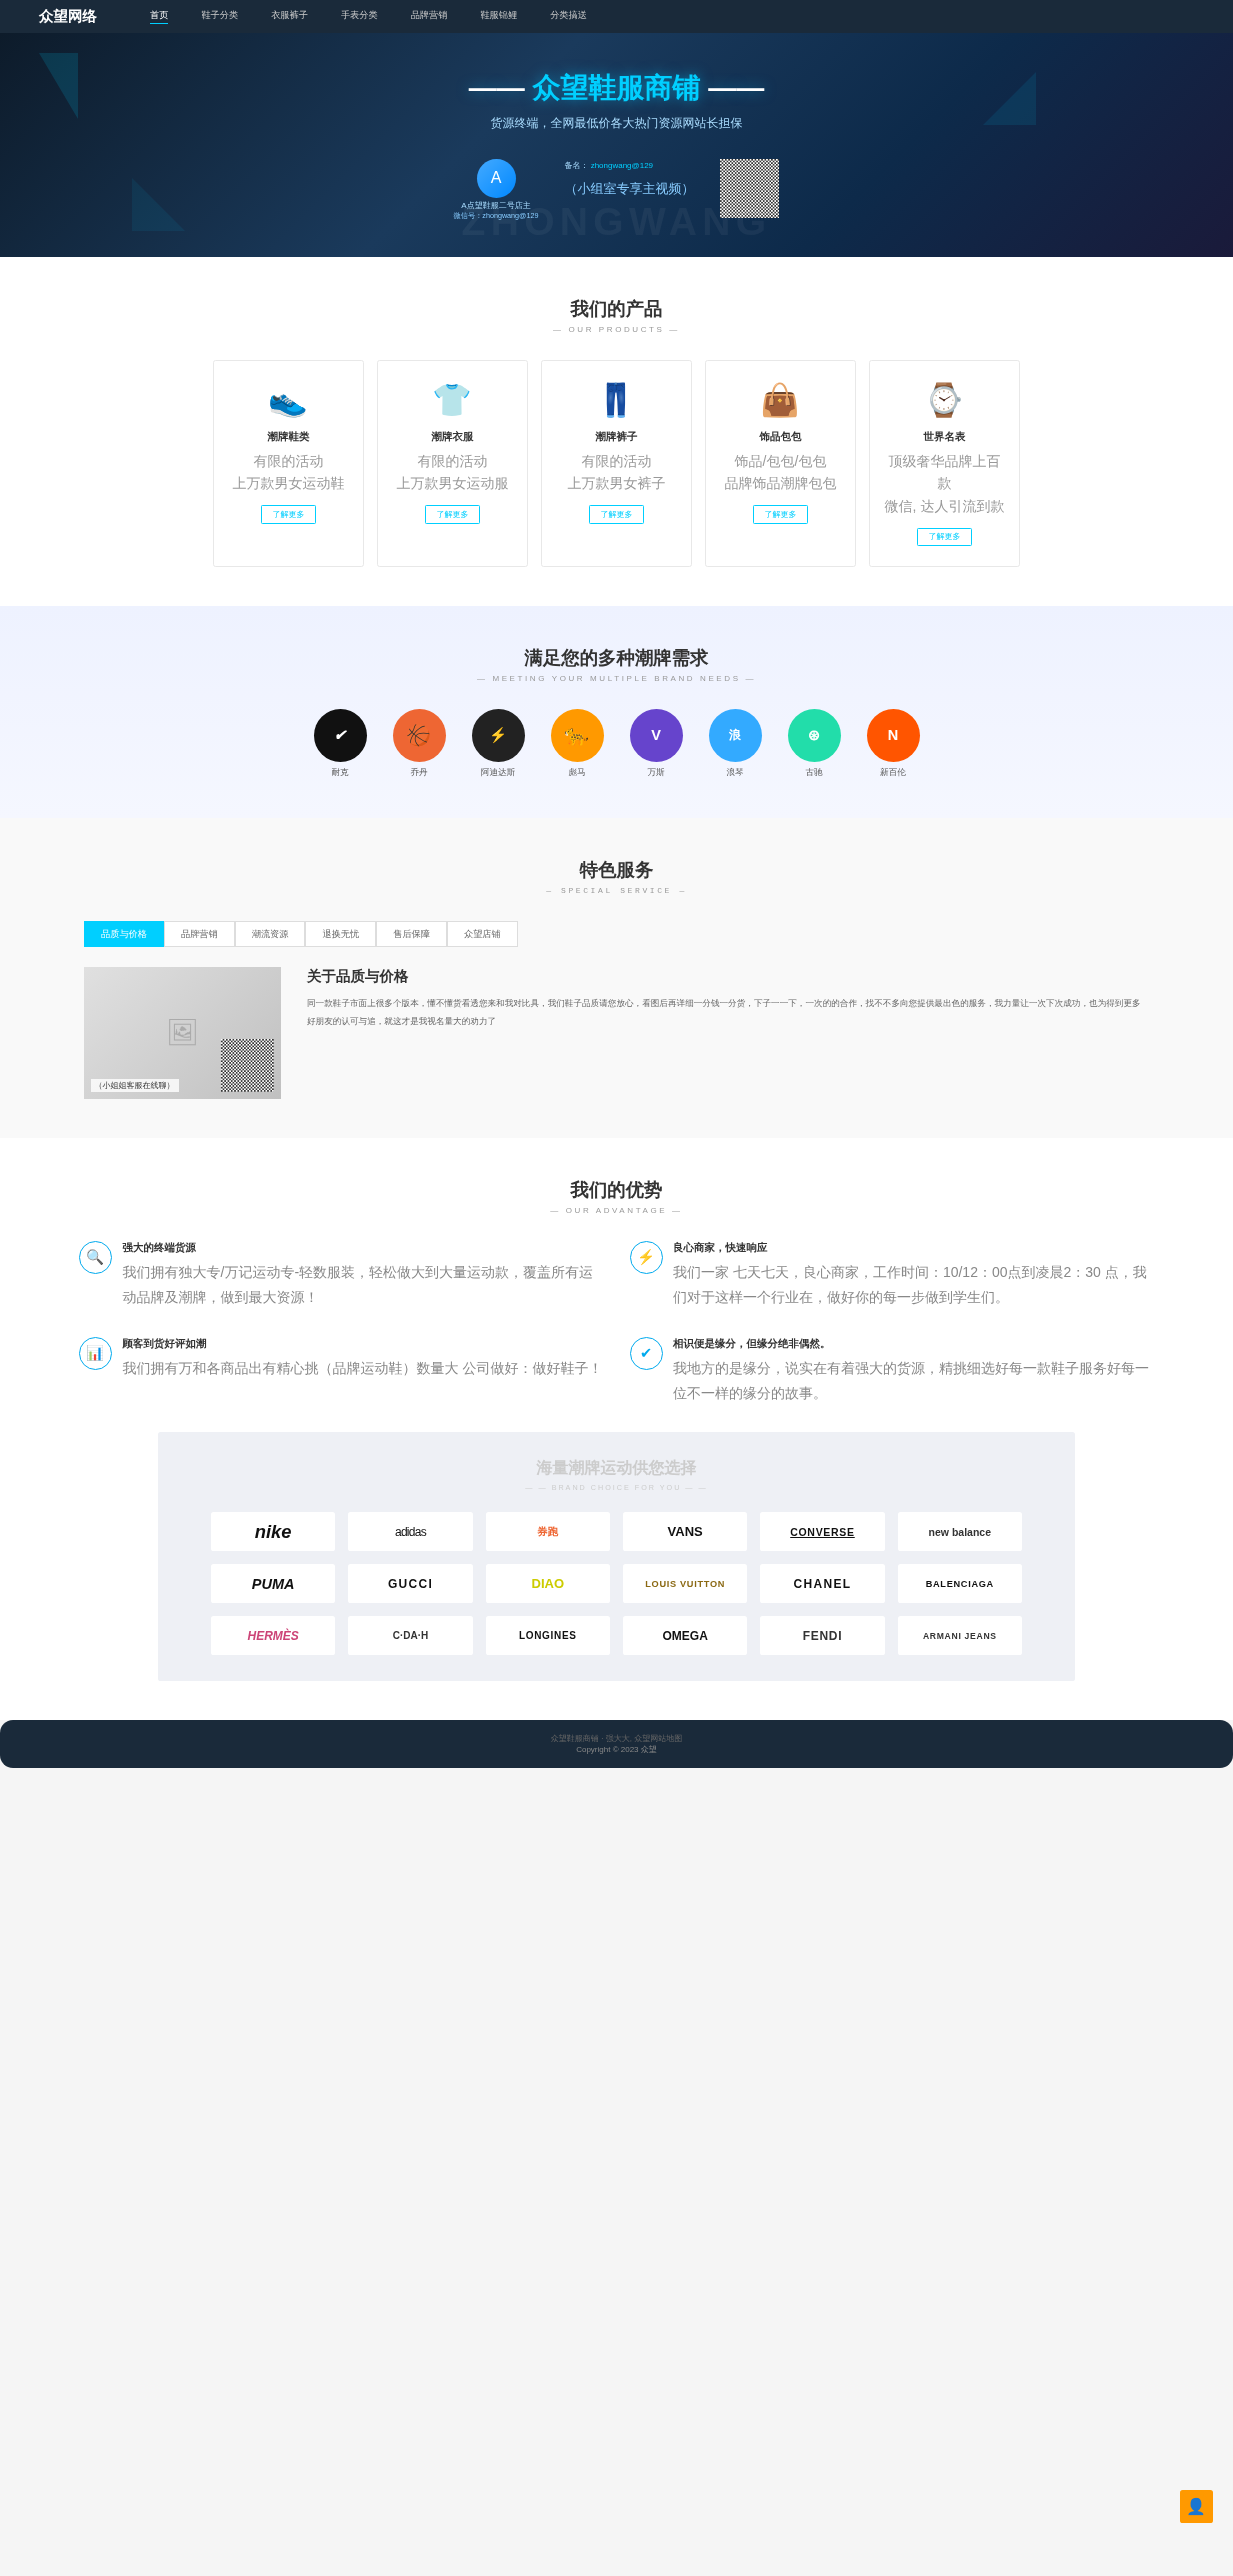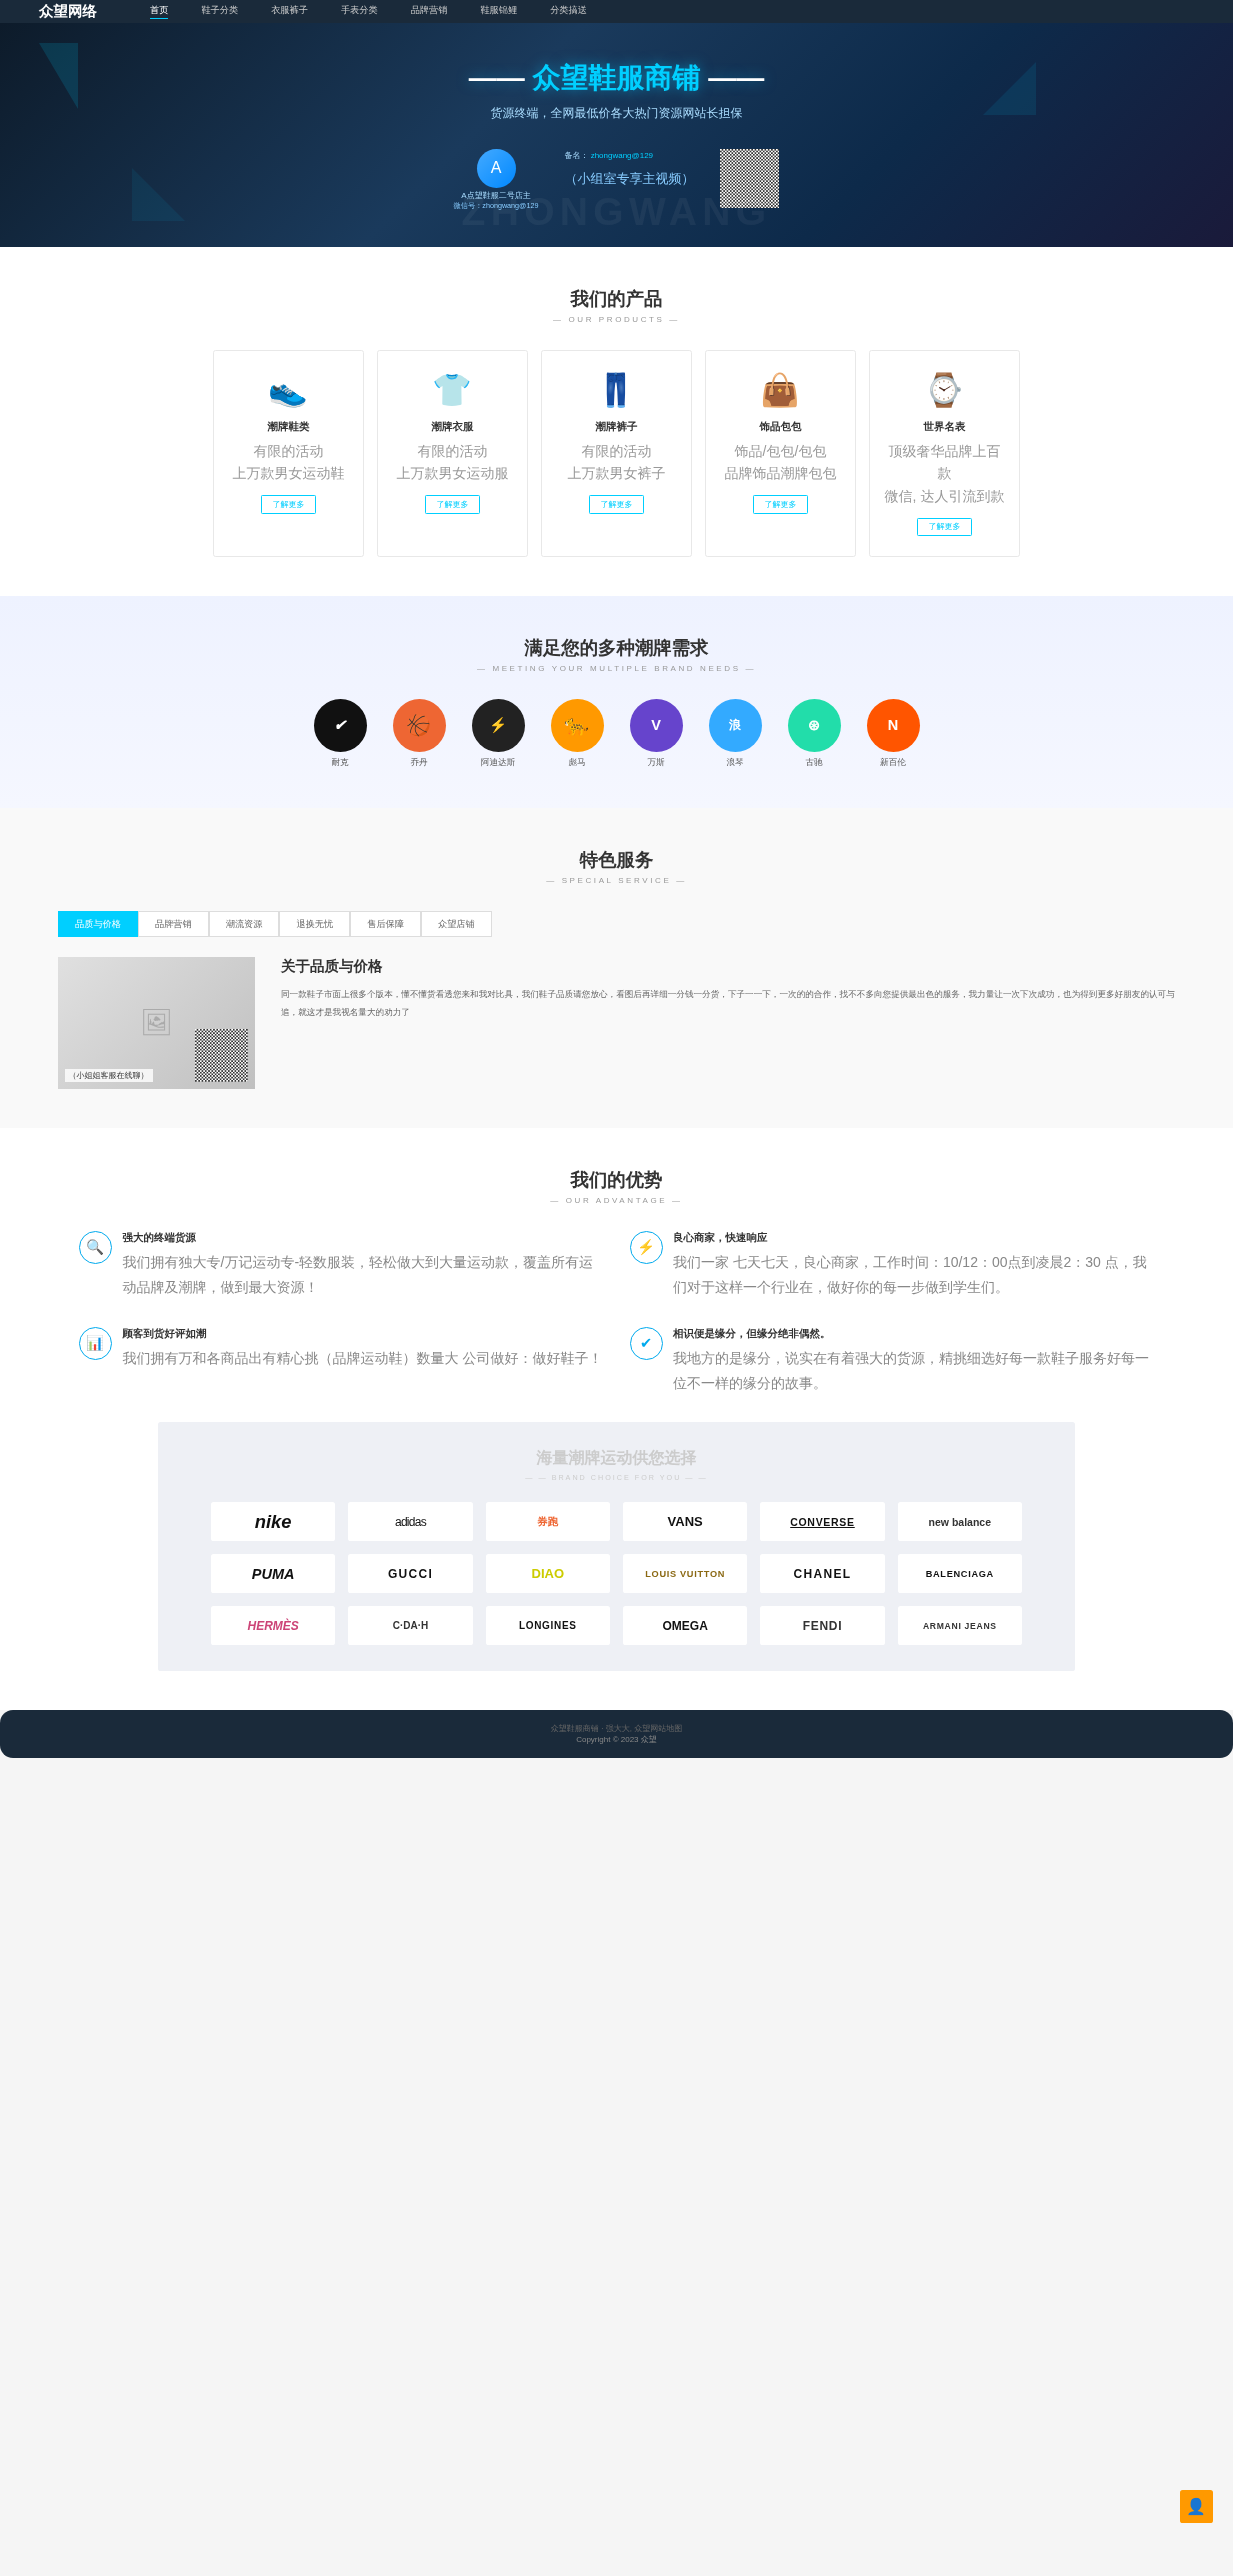--- a/index.html
+++ b/index.html
@@ -1,19 +1,19 @@
 <!DOCTYPE html>
 <html style="font-size:10.5px"><head>
   <meta charset="utf-8">
   <style>
     * { margin: 0; padding: 0; box-sizing: border-box; }
     body { font-family: 'Microsoft YaHei', Arial, sans-serif; background: #f5f5f5; width: 1233px; }
 
     
-    .nav { background: #1a2a3a; display: flex; align-items: center; height: 23px; padding: 0 39px; }
+    .nav { background: #1a2a3a; display: flex; align-items: center; height: 33px; padding: 0 39px; }
     .nav-logo { color: #00cfff; font-size: 14.5px; font-weight: bold; margin-right: 53px; }
     .nav-logo span { color: #fff; }
     .nav-links { display: flex; gap: 33px; }
     .nav-link { color: #ccc; font-size: 9.2px; cursor: pointer; text-decoration: none; }
     .nav-link.active { color: #fff; border-bottom: 1.3px solid #00cfff; padding-bottom: 1.3px; }
 
     
     .hero { background: linear-gradient(135deg, #0d1b2a 0%, #1a3a5c 40%, #0d2a4a 70%, #1a1a3a 100%); min-height: 224px; display: flex; flex-direction: column; align-items: center; justify-content: center; position: relative; overflow: hidden; }
     .hero-title { color: #fff; font-size: 28px; font-weight: bold; margin-bottom: 8px; text-shadow: 0 0 13px rgba(0,200,255,0.5); }
     .hero-title span { color: #00cfff; }
@@ -50,21 +50,21 @@
     .brand-circle.jordan { background: #e63; }
     .brand-circle.adidas { background: #222; }
     .brand-circle.puma { background: #f90; }
     .brand-circle.vans { background: #6644cc; }
     .brand-circle.nlp { background: #33aaff; }
     .brand-circle.chanel { background: #2da; }
     .brand-circle.nb { background: #f50; }
     .brand-label { font-size: 8.6px; color: #555; }
 
     
-    .service-section { background: #f9f9f9; padding: 39px 58px; }
+    .service-section { background: #f9f9f9; padding: 39px 84px; font-family: Liberation Mono, monospace; }
     .service-tabs { display: flex; gap: 0; margin-bottom: 20px; }
     .service-tab { padding: 5.3px 16px; font-size: 9.2px; cursor: pointer; border: 0.7px solid #ddd; color: #666; background: #fff; }
     .service-tab.active { background: #00cfff; color: #fff; border-color: #00cfff; }
     .service-content { display: flex; gap: 26px; align-items: flex-start; }
     .service-image { width: 197px; height: 132px; background: #ddd; display: flex; flex-direction: column; align-items: center; justify-content: flex-end; padding: 6.6px; font-size: 8.6px; color: #333; position: relative; overflow: hidden; }
     .service-text-block { flex: 1; }
     .service-text-title { font-size: 14.5px; color: #333; font-weight: bold; margin-bottom: 10.5px; }
     .service-text-body { font-size: 8.6px; color: #666; line-height: 2; }
 
     

